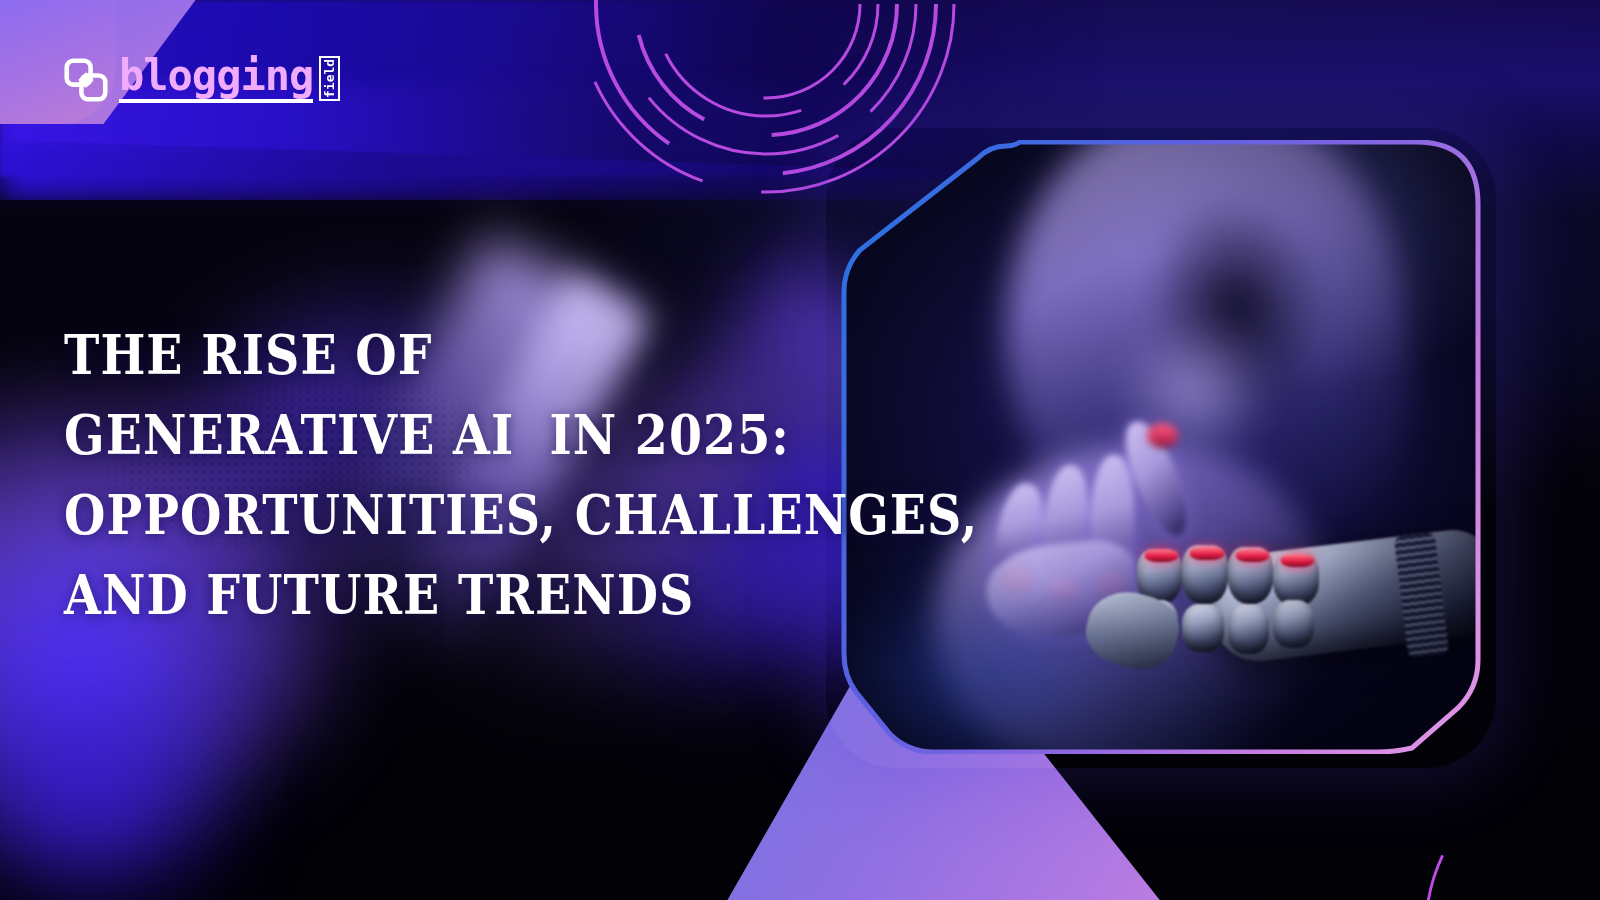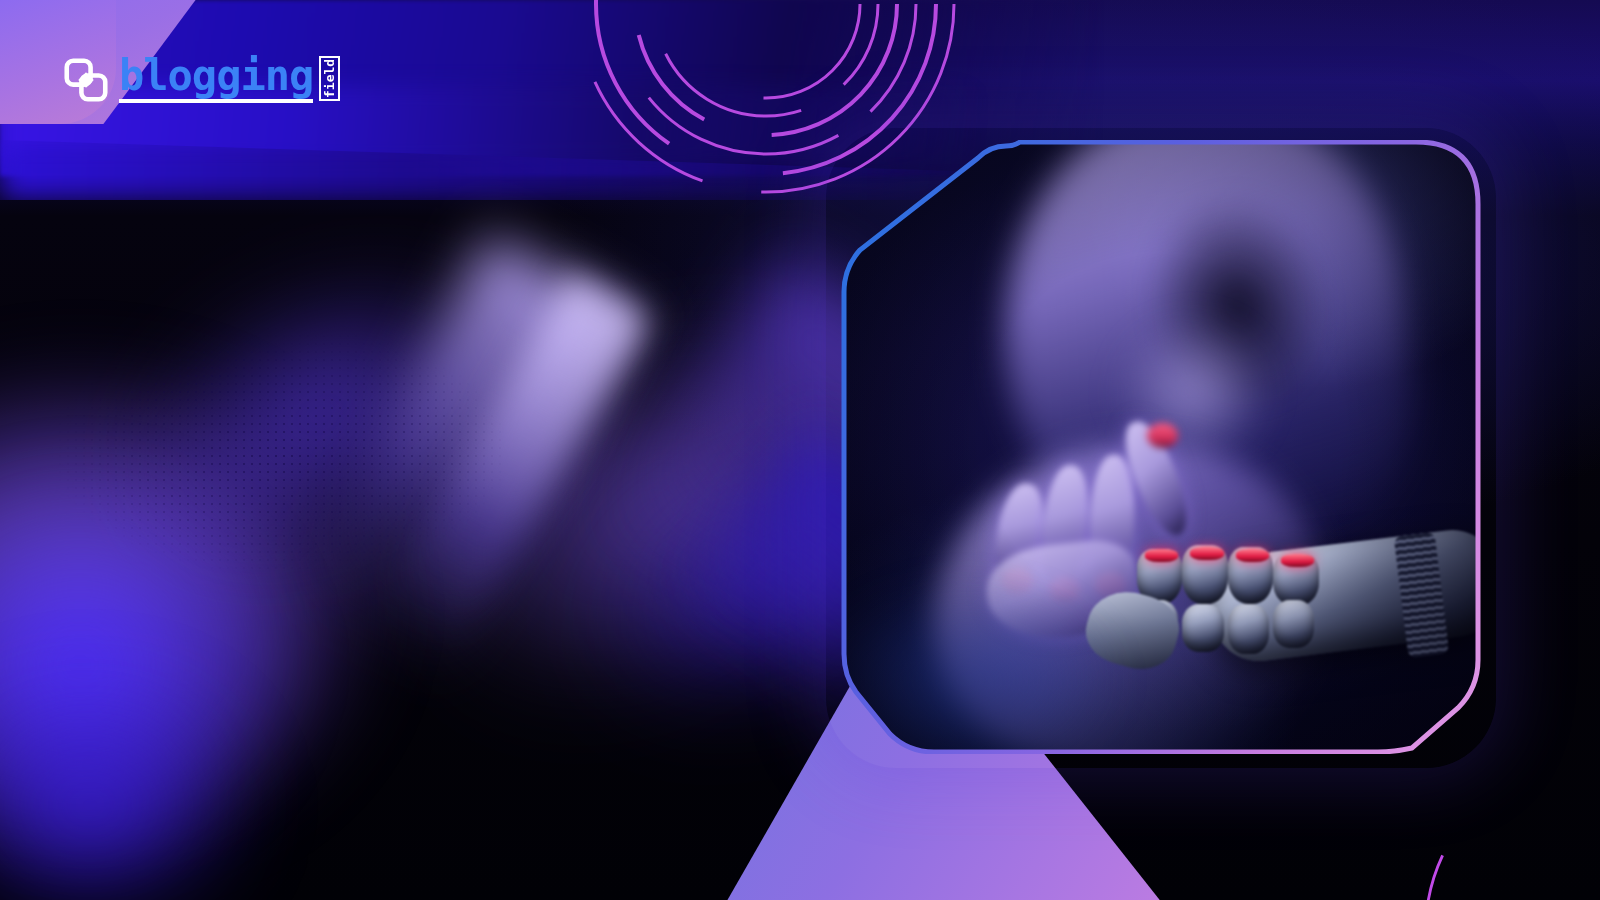--- a/index.html
+++ b/index.html
@@ -133,21 +133,21 @@
   }
   .logo-mark{ width:44px; height:44px; flex:none; }
   .logo-word{
     display:flex; align-items:flex-end; gap:6px;
   }
   .logo-blogging{
     font-family:"DejaVu Sans Mono", monospace;
     font-weight:700;
     font-size:42px;
     letter-spacing:-1px;
-    color:#3b82f6;
+    color:#f0abfc;
     line-height:.92;
     border-bottom:4px solid #fff;
     padding-bottom:3px;
   }
   .logo-field{
     border:2px solid #fff;
     color:#fff;
     font-family:"DejaVu Sans Mono", monospace;
     font-weight:700;
     font-size:13px;
@@ -356,20 +356,26 @@
       <rect x="3" y="3" width="26" height="26" rx="7" ry="7" fill="none" stroke="#fff" stroke-width="5"></rect>
       <rect x="19" y="19" width="26" height="26" rx="7" ry="7" fill="none" stroke="#fff" stroke-width="5"></rect>
       <rect x="18" y="18" width="12" height="12" fill="#fff" transform="rotate(45 24 24)"></rect>
     </svg>
     <div class="logo-word">
       <span class="logo-blogging">blogging</span>
       <span class="logo-field">field</span>
     </div>
   </div>
 
+  <div class="headline">
+    <div class="line">THE RISE OF</div>
+    <div class="line">GENERATIVE AI  IN 2025:</div>
+    <div class="line">OPPORTUNITIES, CHALLENGES,</div>
+    <div class="line">AND FUTURE TRENDS</div>
+  </div>
 
   <div class="hex-glow-out"></div>
   <div class="hex-wrap">
     <svg class="hex-svg" viewBox="0 0 646 614" preserveAspectRatio="none">
       <defs>
         <linearGradient id="hexgrad" x1="0" y1="0.25" x2="1" y2="0.8">
           <stop offset="0" stop-color="#2f6fe0"></stop>
           <stop offset="0.30" stop-color="#5a5fe0"></stop>
           <stop offset="0.58" stop-color="#8a66e2"></stop>
           <stop offset="0.82" stop-color="#c77ce0"></stop>

